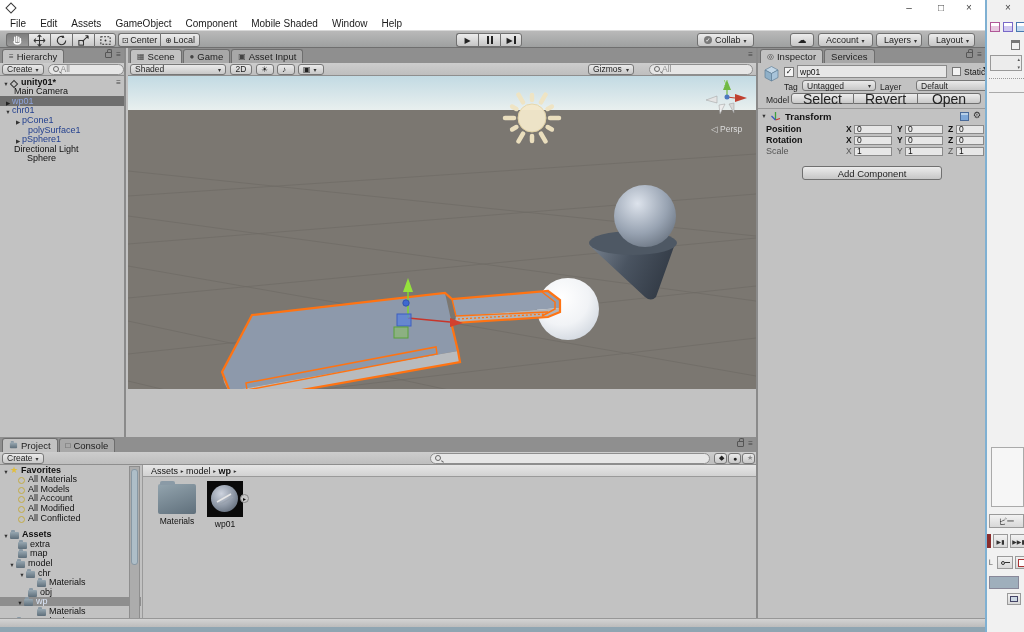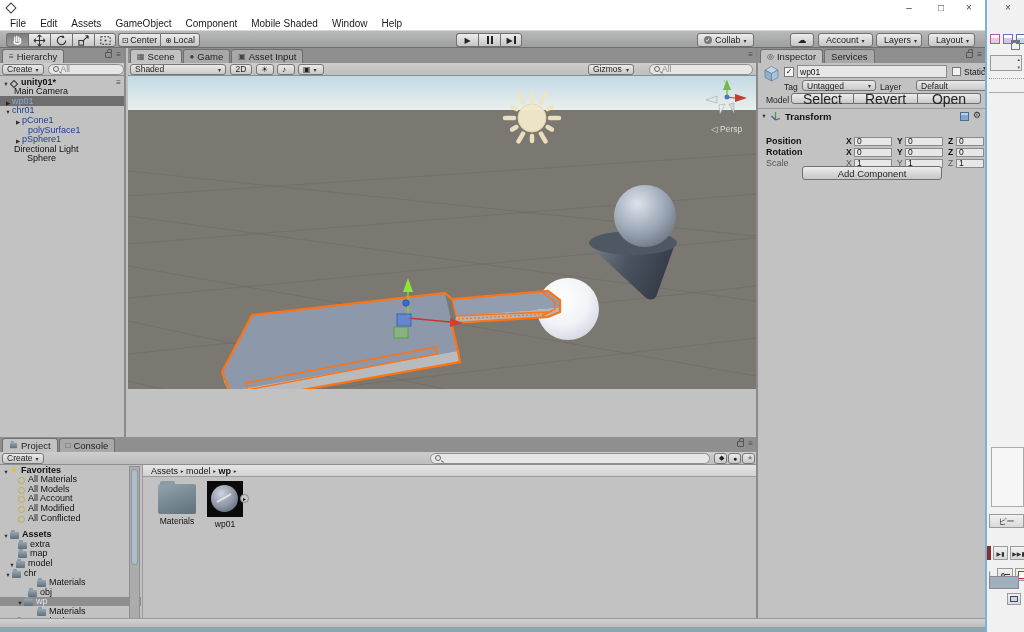--- a/index.html
+++ b/index.html
@@ -1,19 +1,19 @@
 <!DOCTYPE html>
 <html><head>
 <meta charset="utf-8">
 <style>
   * { margin:0; padding:0; box-sizing:border-box; }
   html,body { width:1024px; height:632px; overflow:hidden; }
   body { font-family:"Liberation Sans","DejaVu Sans",sans-serif; background:#C2C2C2; position:relative; font-size:9px; color:#111; -webkit-font-smoothing:antialiased; }
   .abs { position:absolute; }
-  .row { display:flex; align-items:center;margin-top:12px; }
+  .row { display:flex; align-items:center; }
 
   
   .titlebar { left:0; top:0; width:985px; height:17px; background:#FFFFFF; }
   .title-text { position:absolute; left:22px; top:3px; font-size:10.5px; color:#1a1a1a; white-space:nowrap; }
   .unity-logo { position:absolute; left:7px; top:4px; width:8px; height:8px; border:1.5px solid #3a3a3a; transform:rotate(45deg); }
   .wbtn { position:absolute; top:0; width:26px; height:16px; text-align:center; font-size:10px; color:#444; line-height:16px; }
   .menubar { left:0; top:17px; width:985px; height:13px; background:#FFFFFF; display:flex; align-items:center; padding-left:3px; }
   .menu-item { font-size:10px; color:#1a1a1a; padding:0 7px; }
   .toolbar { left:0; top:30px; width:985px; height:18px; background:linear-gradient(#B9B9B9,#9EA0A0); border-top:1px solid #d8d8d8; border-bottom:1px solid #6F6F6F; }
   .btn { background:linear-gradient(#ECECEC,#C6C6C6); border:1px solid #707070; border-radius:3px; display:inline-flex; align-items:center; justify-content:center; font-size:9px; color:#222; }
@@ -529,21 +529,21 @@
       </div>
     <div class="tree-row" style="padding-left:18px">
         <span class="mini-folder"></span>
         <span class="lbl">map</span>
       </div>
     <div class="tree-row" style="padding-left:8px">
         <span class="twisty">▼</span>
         <span class="mini-folder"></span>
         <span class="lbl">model</span>
       </div>
-    <div class="tree-row" style="padding-left:4px">
+    <div class="tree-row" style="padding-left:18px">
         <span class="twisty">▼</span>
         <span class="mini-folder"></span>
         <span class="lbl">chr</span>
       </div>
     <div class="tree-row" style="padding-left:37px">
         <span class="mini-folder"></span>
         <span class="lbl">Materials</span>
       </div>
     <div class="tree-row" style="padding-left:28px">
         <span class="mini-folder"></span>

